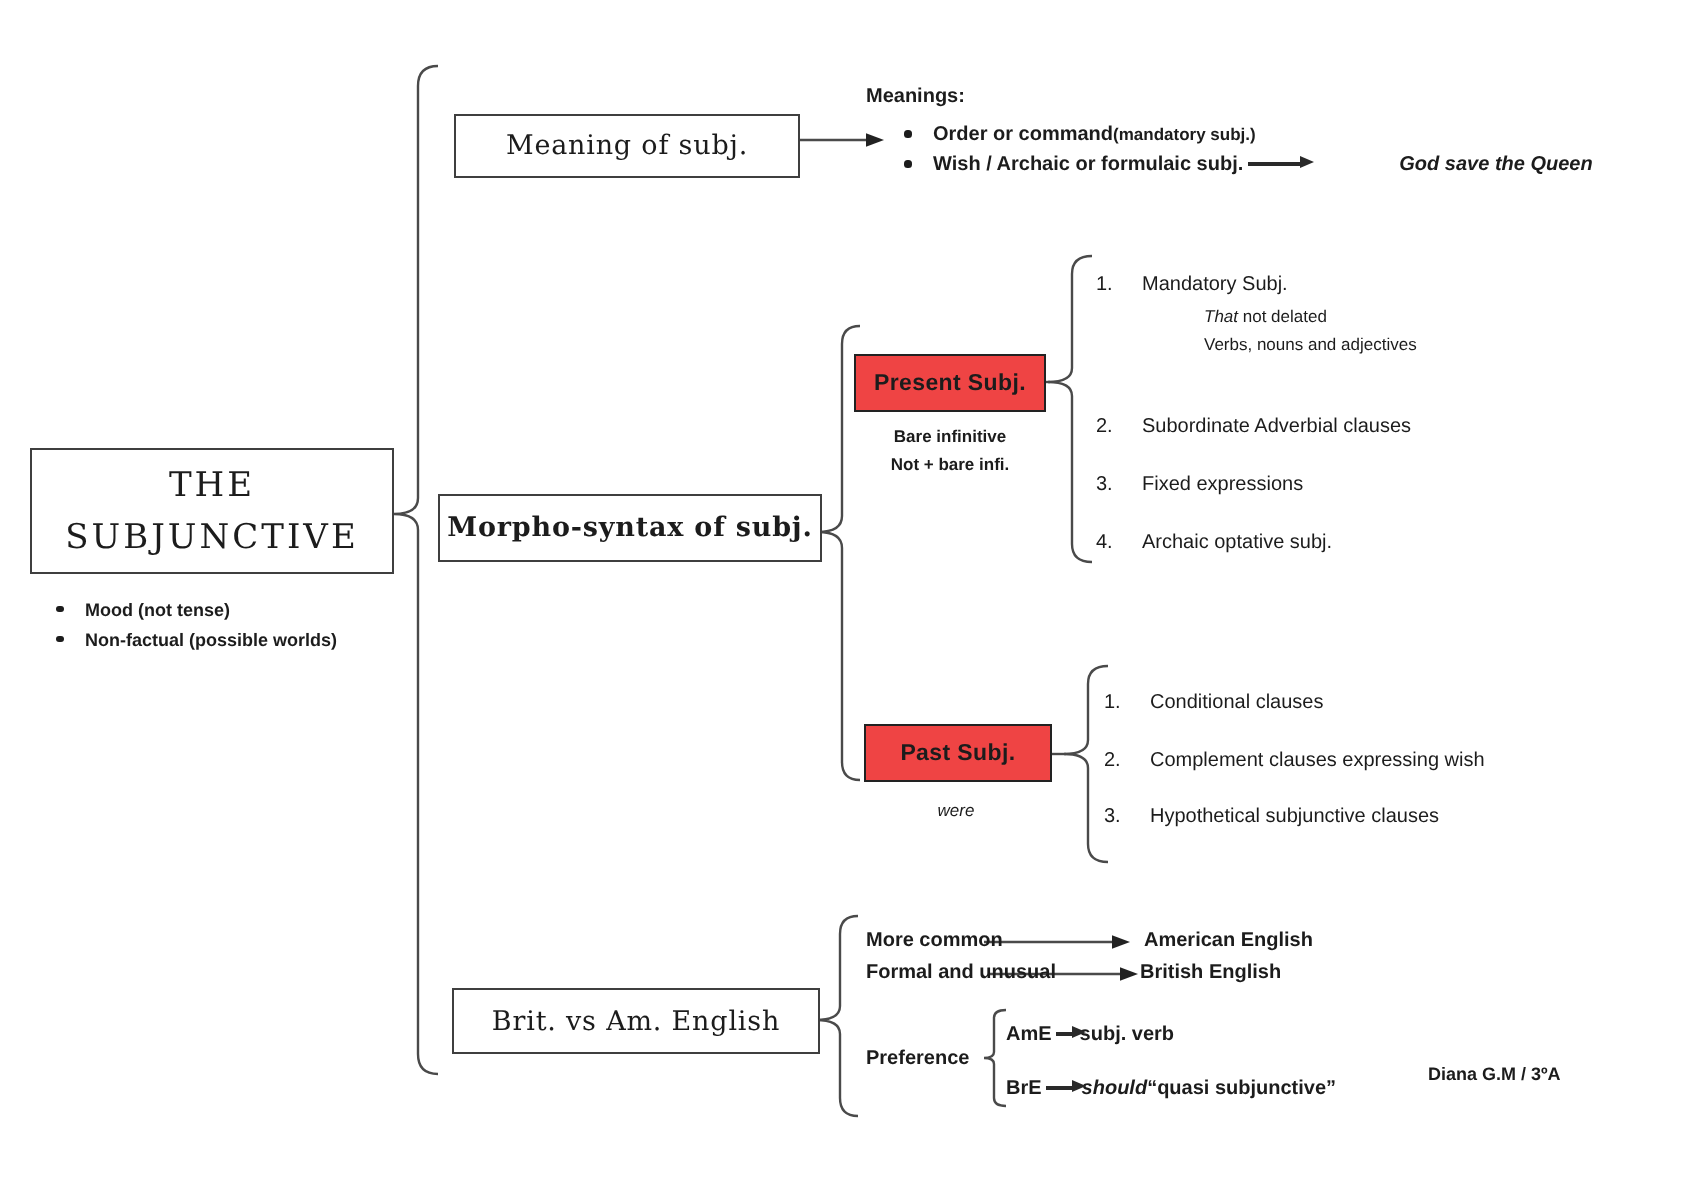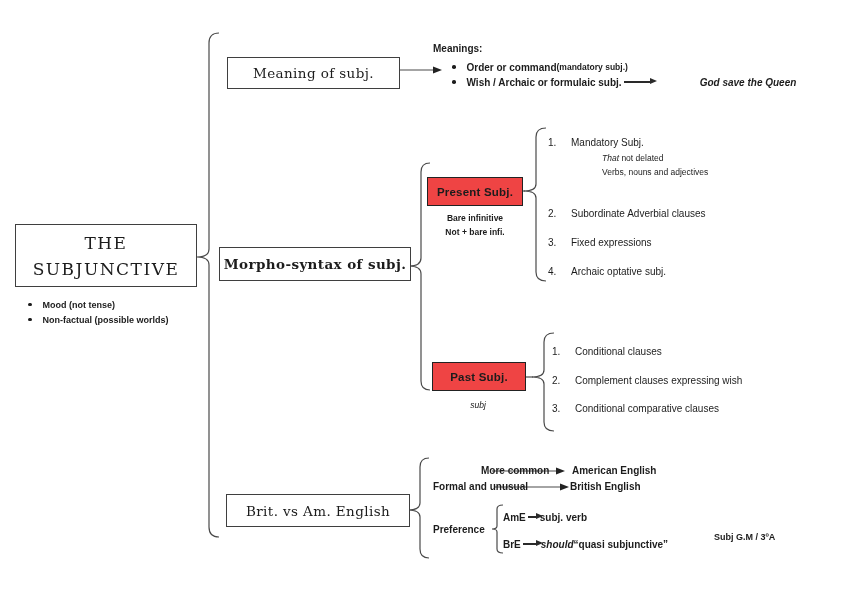--- a/index.html
+++ b/index.html
@@ -143,53 +143,53 @@
     <span>Fixed expressions</span>
   </div>
   <div class="lrow" style="left:548px;top:265px;">
     <span class="lnum">4.</span>
     <span>Archaic optative subj.</span>
   </div>
 
   <div class="subnode" style="left:432px;top:362px;width:92px;height:27px;">
     <span>Past Subj.</span>
   </div>
-  <div class="txt s85 it ctr" style="left:432px;top:399px;width:92px;">subj</div>
+  <div class="txt s85 it ctr" style="left:432px;top:399px;width:92px;">were</div>
 
   <div class="lrow" style="left:552px;top:345px;">
     <span class="lnum">1.</span>
     <span>Conditional clauses</span>
   </div>
   <div class="lrow" style="left:552px;top:374px;">
     <span class="lnum">2.</span>
     <span>Complement clauses expressing wish</span>
   </div>
   <div class="lrow" style="left:552px;top:402px;">
     <span class="lnum">3.</span>
-    <span>Conditional comparative clauses</span>
+    <span>Hypothetical subjunctive clauses</span>
   </div>
 
   <div class="node mid" style="left:226px;top:494px;width:182px;height:31px;">
     <span>Brit. vs Am. English</span>
   </div>
 
-  <div class="txt s10 w6" style="left:433px;top:464px;margin-left:48px;">More common</div>
+  <div class="txt s10 w6" style="left:433px;top:464px;">More common</div>
   <div class="txt s10 w6" style="left:572px;top:464px;">American English</div>
   <div class="txt s10 w6" style="left:433px;top:480px;">Formal and unusual</div>
   <div class="txt s10 w6" style="left:570px;top:480px;">British English</div>
 
   <div class="txt s10 w6" style="left:433px;top:523px;">Preference</div>
 
   <div class="row" style="left:503px;top:510px;height:14px;">
     <span class="s10 w6">AmE</span>
     <span class="iarrow" style="width:8px;"></span>
     <span class="s10 w6" style="margin-left:2px;">subj. verb</span>
   </div>
   <div class="row" style="left:503px;top:537px;height:14px;">
     <span class="s10 w6">BrE</span>
     <span class="iarrow" style="width:13px;"></span>
     <span class="s10 w6 it" style="margin-left:3px;">should</span>
     <span class="s10 w6"> “quasi subjunctive”</span>
   </div>
 
-  <div class="txt s9 w6" style="left:714px;top:531px;">Subj G.M / 3ºA</div>
+  <div class="txt s9 w6" style="left:714px;top:531px;">Diana G.M / 3ºA</div>
 
 </div>
 
 </body></html>

